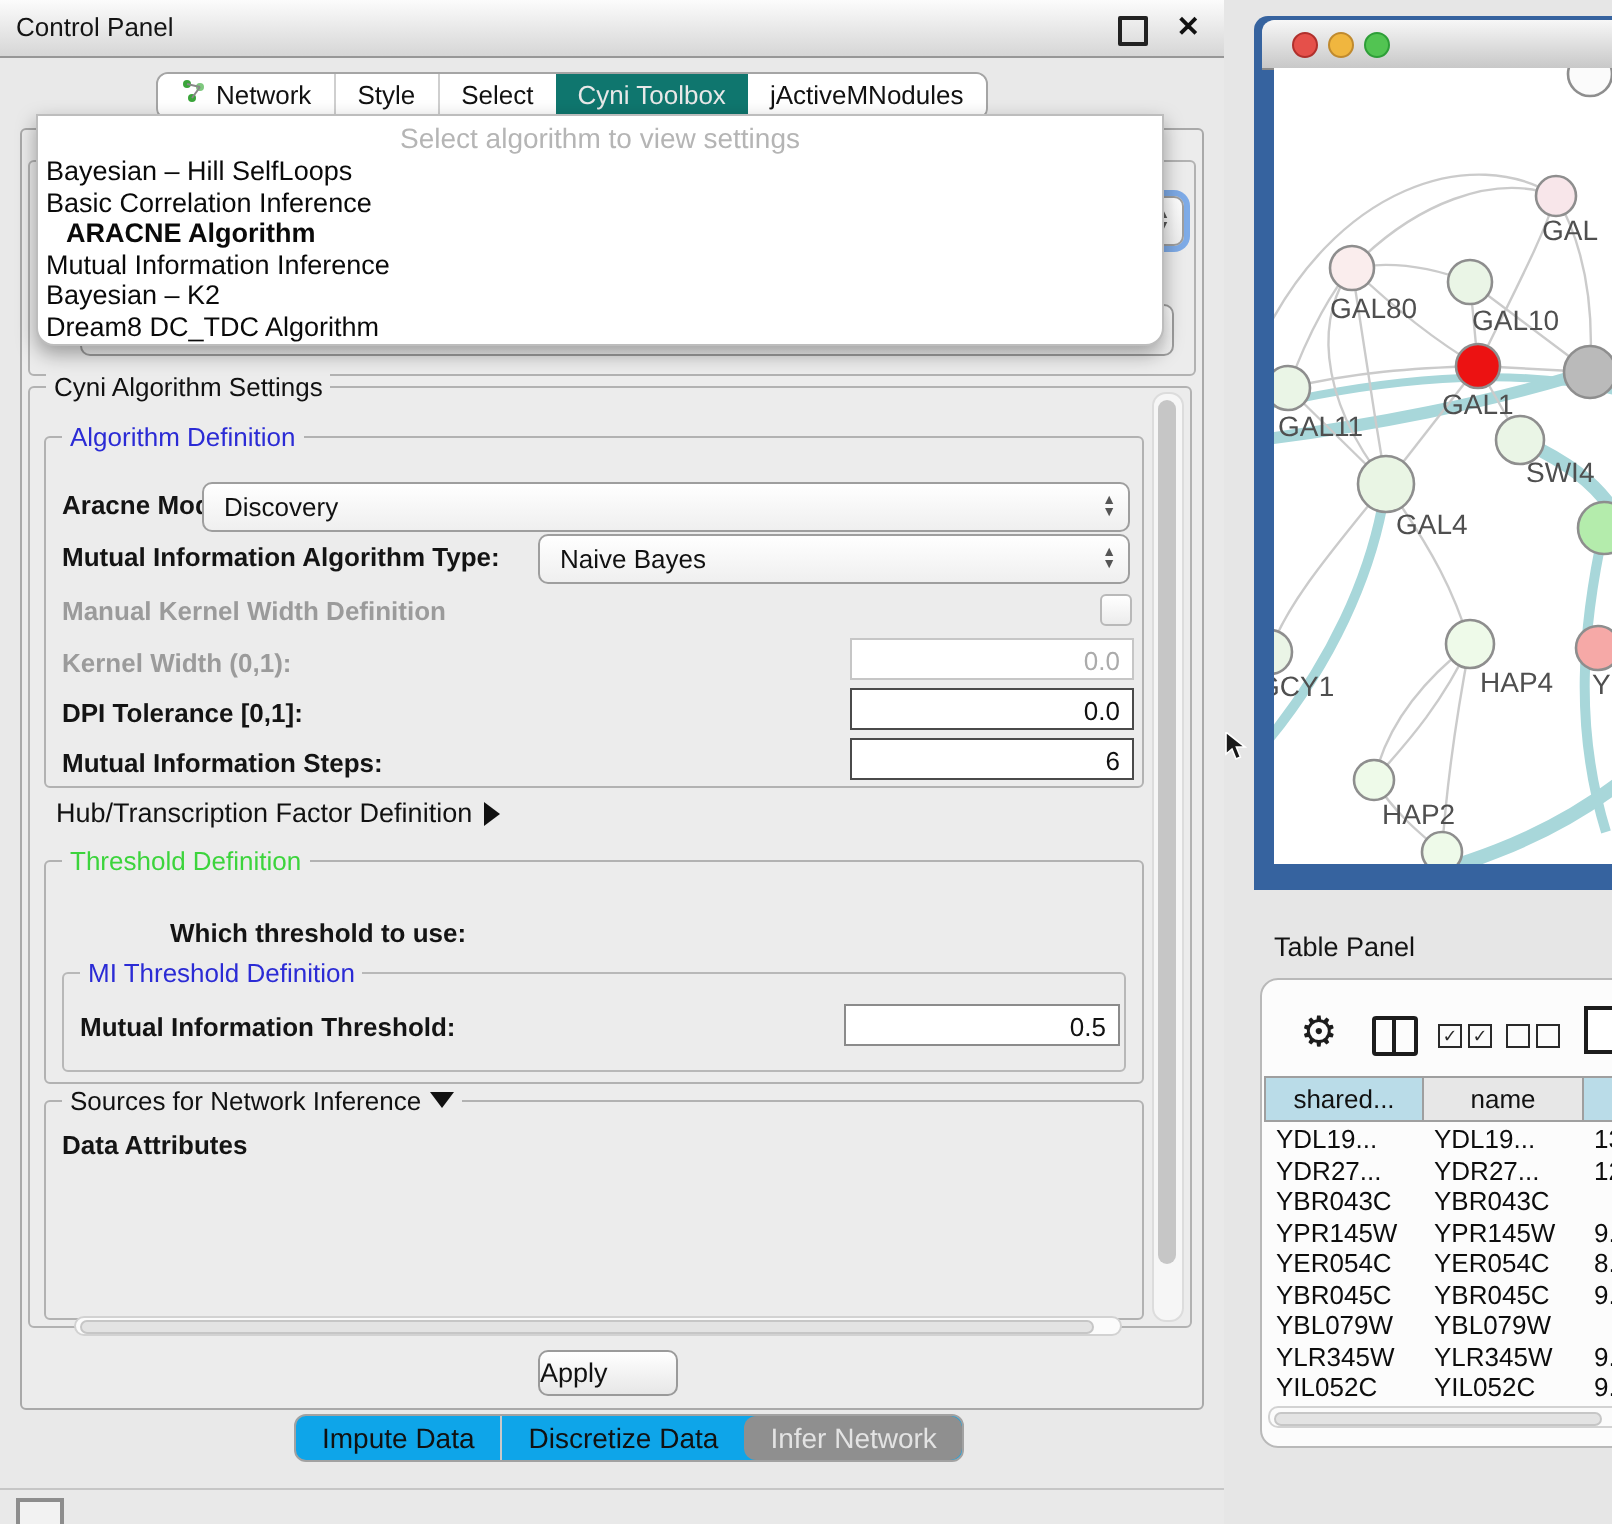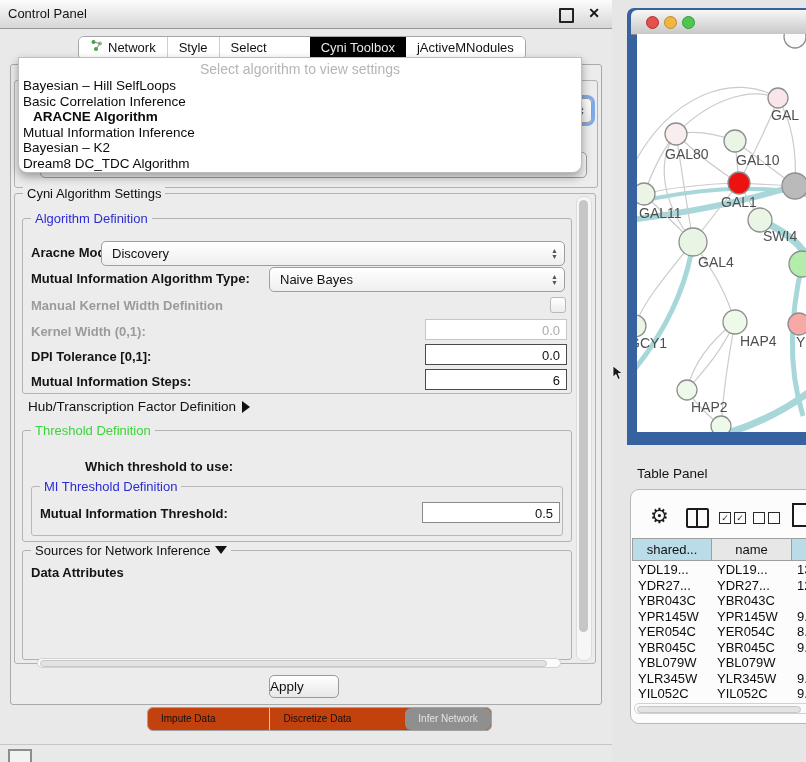--- a/index.html
+++ b/index.html
@@ -12,21 +12,21 @@
     background:linear-gradient(#fcfcfc,#d6d6d6);border-bottom:1px solid #979797;}
   .titlebar .title{position:absolute;left:8px;top:6px;font-size:13px;color:#141414;}
   .float-btn{position:absolute;right:38px;top:8px;width:11px;height:11px;border:2px solid #222;border-radius:1px;}
   .close-btn{position:absolute;right:12px;top:5px;font-size:14px;font-weight:bold;color:#111;}
 
   
   .tabbar{left:78px;top:36px;height:22px;display:flex;background:#fff;
     border:1px solid #a5a5a5;border-radius:6px;overflow:hidden;font-size:13px;}
   .tab{padding:0 11px;line-height:22px;display:flex;align-items:center;gap:5px;background:#fff;color:#111;border-left:1px solid #cfcfcf;}
   .tab:first-child{border-left:none;}
-  .tab.selected{background:#000000;color:#e8e8e8;border-left:none;margin-left:32px;}
+  .tab.selected{background:#0f766e;color:#e8e8e8;border-left:none;}
   .tab.selected + .tab{border-left:none;}
 
   .outerbox{left:10px;top:64px;width:590px;height:639px;background:#ececec;
     border:1px solid #a9a9a9;border-radius:3px;}
 
   
   .group{position:absolute;border:1px solid #b2b2b2;border-radius:3px;}
   .legend{position:absolute;top:-8px;left:8px;background:#ececec;padding:0 4px;font-size:13px;white-space:nowrap;}
   .legend.blue{color:#2b2bd5;}
   .legend.green{color:#3cd43c;}
@@ -64,21 +64,21 @@
   .attr-list{position:absolute;background:#fff;border:1px solid #b5b5b5;overflow:hidden;}
   .attr-item{height:18px;line-height:18px;background:#3a65cf;color:#fff;font-size:13px;padding-left:8px;}
   .vthumb{position:absolute;background:#cfcfcf;border-radius:4px;}
   .hscroll{position:absolute;background:#fbfbfb;border:1px solid #d2d2d2;border-radius:5px;}
   .hscroll .thumb{position:absolute;left:2px;top:1px;height:5px;background:#e3e3e3;border:1px solid #c6c6c6;border-radius:4px;}
 
   .apply-btn{left:269px;top:675px;width:68px;height:21px;background:linear-gradient(#ffffff,#e7e7e7);
     border:1px solid #9a9a9a;border-radius:5px;font-size:13.5px;text-align:left;line-height:21px;}
 
   .bottom-tabs{left:147px;top:707px;height:22px;display:flex;border:1px solid #a2a2a2;
-    border-radius:6px;background:#c2410c;font-size:10px;overflow:hidden;gap:41px;}
+    border-radius:6px;background:#0ea5e9;font-size:14px;overflow:hidden;}
   .btab{padding:0 13px;line-height:22px;color:#111;border-left:1px solid #c9c9c9;}
   .btab:first-child{border-left:none;}
   .btab.selected{background:#8f8f8f;color:#e3e3e3;border-left:none;border-radius:6px;}
 
   
   .settings-scroll-track{left:576px;top:196px;width:14px;height:463px;background:#f6f6f6;
     border:1px solid #dcdcdc;border-radius:7px;}
   .settings-scroll-thumb{left:579px;top:200px;width:9px;height:432px;background:#c6c6c6;border-radius:5px;}
 
   

